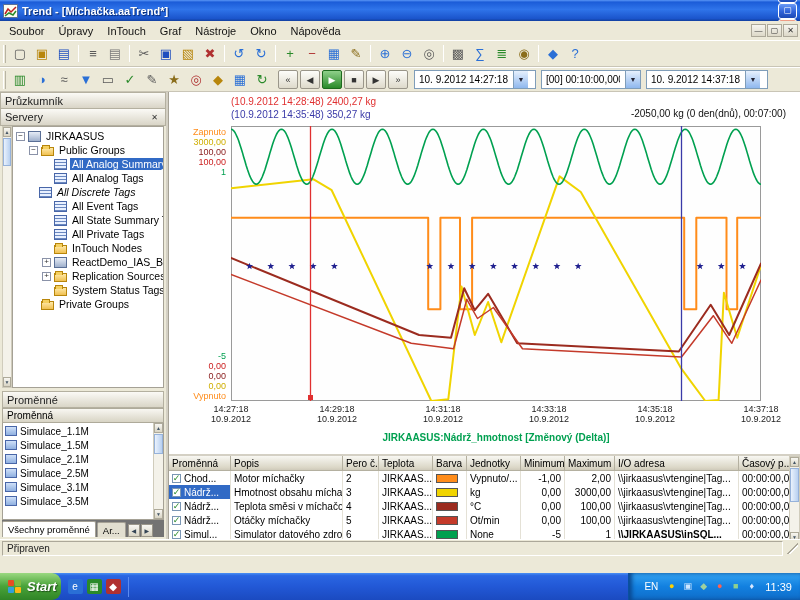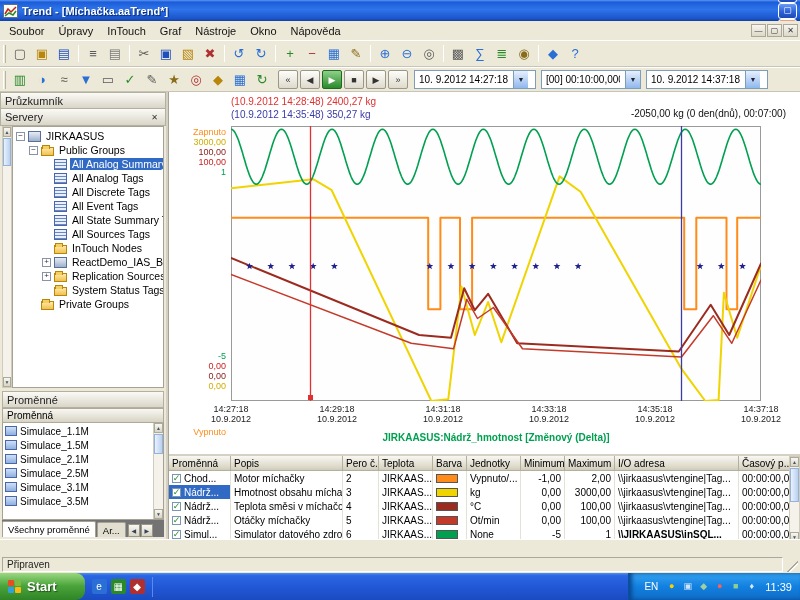--- a/index.html
+++ b/index.html
@@ -91,27 +91,27 @@
   .gcell.r{justify-content:flex-end;}
   .gcell .cb{width:9px;height:9px;flex:none;border:1px solid #7a96b4;background:#fff;color:#2a8a2a;font-size:9px;line-height:1;display:flex;align-items:center;justify-content:center;margin-right:3px;}
   .gcell .sw{width:22px;height:9px;border:1px solid #555;}
   .gcell.selcell{background:#316ac5;color:#fff;}
   .hscroll{height:11px;flex:none;background:#f4f2ea;border-top:1px solid #d0ccbc;display:flex;align-items:stretch;}
   .hscroll .sbtn{width:11px;flex:none;background:linear-gradient(#f8f7f2,#d8d4c4);border:1px solid #aeaa9a;font-size:5px;display:flex;align-items:center;justify-content:center;color:#456;}
   .hscroll .thumb{width:180px;flex:none;margin:0 1px;background:linear-gradient(180deg,#eaf2fd,#b8d0f0);border:1px solid #96b2da;}
   .vscroll{width:11px;flex:none;}
 
   
-  .statusbar{height:34px;flex:none;background:#ece9d8;border-top:1px solid #fff;display:flex;align-items:flex-end;padding:1px 2px;}
+  .statusbar{height:34px;flex:none;background:#ece9d8;border-top:1px solid #fff;display:flex;align-items:flex-start;padding:1px 2px;}
   .status-panel{flex:1;height:15px;border:1px solid;border-color:#aca899 #fff #fff #aca899;display:flex;align-items:center;padding:0 4px;font-size:10px;color:#222;}
   .sgrip{width:13px;height:13px;margin-left:2px;background:
     linear-gradient(135deg,transparent 55%,#aca899 55%,#aca899 62%,#fff 62%,#fff 70%,transparent 70%);}
 
   .taskbar{position:absolute;left:0;top:573px;width:800px;height:27px;display:flex;align-items:center;background:linear-gradient(180deg,#4a90f4 0%,#2a66e2 10%,#2258d6 50%,#1b4ac0 100%);}
-  .start-btn{height:27px;display:flex;align-items:center;gap:5px;padding:0 28px 0 8px;background:linear-gradient(180deg,#9ad881,#4aa43a 48%,#2f8426);border-radius:0 9px 9px 0;color:#fff;font-weight:bold;font-size:13px;text-shadow:1px 1px 1px #1c4f16;flex:none;}
+  .start-btn{height:27px;display:flex;align-items:center;gap:5px;padding:0 4px 0 8px;background:linear-gradient(180deg,#9ad881,#4aa43a 48%,#2f8426);border-radius:0 9px 9px 0;color:#fff;font-weight:bold;font-style:italic;font-size:13px;text-shadow:1px 1px 1px #1c4f16;flex:none;}
   .flag{width:14px;height:14px;display:grid;grid-template-columns:6px 6px;grid-template-rows:6px 6px;gap:1px;}
   .flag i{border-radius:1px;}
   .ql{display:flex;align-items:center;gap:4px;padding:0 7px;flex:none;}
   .ql-ico{width:15px;height:15px;border-radius:2px;display:flex;align-items:center;justify-content:center;font-size:10px;color:#fff;}
   .tb-div{width:1px;height:20px;background:#15409c;border-right:1px solid #5a8af0;flex:none;}
   .tray{margin-left:auto;height:27px;display:flex;align-items:center;gap:4px;padding:0 8px 0 12px;background:linear-gradient(180deg,#35a4f2 0%,#1280e0 50%,#0f6cc8 100%);border-left:1px solid #0a50a0;box-shadow:inset 3px 0 4px #0a4890;color:#fff;}
   .lang{font-size:10px;padding:0 3px;}
   .tray-ico{width:13px;height:13px;display:flex;align-items:center;justify-content:center;font-size:9px;line-height:1;}
   .clock{font-size:11px;margin-left:3px;}
 </style>
@@ -329,39 +329,39 @@
             <div class="tree-row sel" style="padding-left: 29px;">
               <span class="exp-sp"></span>
               <span class="tree-ico ico-tag"></span>
               <span class="tree-label">All Analog Summary Tags</span>
             </div>
             <div class="tree-row" style="padding-left: 29px;">
               <span class="exp-sp"></span>
               <span class="tree-ico ico-tag"></span>
               <span class="tree-label">All Analog Tags</span>
             </div>
-            <div class="tree-row" style="padding-left: 29px;">
+            <div class="tree-row" style="padding-left: 14px; font-style: italic;">
               <span class="exp-sp"></span>
               <span class="tree-ico ico-tag"></span>
               <span class="tree-label">All Discrete Tags</span>
             </div>
             <div class="tree-row" style="padding-left: 29px;">
               <span class="exp-sp"></span>
               <span class="tree-ico ico-tag"></span>
               <span class="tree-label">All Event Tags</span>
             </div>
             <div class="tree-row" style="padding-left: 29px;">
               <span class="exp-sp"></span>
               <span class="tree-ico ico-tag"></span>
               <span class="tree-label">All State Summary Tags</span>
             </div>
             <div class="tree-row" style="padding-left: 29px;">
               <span class="exp-sp"></span>
               <span class="tree-ico ico-tag"></span>
-              <span class="tree-label">All Sources Tags</span>
+              <span class="tree-label">All Private Tags</span>
             </div>
             <div class="tree-row" style="padding-left: 29px;">
               <span class="exp-sp"></span>
               <span class="tree-ico ico-folder"></span>
               <span class="tree-label">InTouch Nodes</span>
             </div>
             <div class="tree-row" style="padding-left: 29px;">
               <span class="expander">+</span>
               <span class="tree-ico ico-server"></span>
               <span class="tree-label">ReactDemo_IAS_Based</span>
@@ -442,21 +442,21 @@
             <div style="color: rgb(207, 174, 0);">3000,00</div>
             <div style="color: rgb(139, 32, 32);">100,00</div>
             <div style="color: rgb(204, 32, 32);">100,00</div>
             <div style="color: rgb(0, 160, 80);">1</div>
           </div>
         <div id="ylab-bottom">
             <div style="color: rgb(0, 160, 80);">-5</div>
             <div style="color: rgb(204, 32, 32);">0,00</div>
             <div style="color: rgb(139, 32, 32);">0,00</div>
             <div style="color: rgb(207, 174, 0);">0,00</div>
-            <div style="color: rgb(255, 140, 26); margin-top: 36px;">Vypnuto</div>
+            <div style="color: rgb(255, 140, 26);">Vypnuto</div>
           </div>
         <svg id="plot-svg" width="530" height="275">
             <rect x="0.5" y="0.5" width="529" height="274" fill="#fefefe" stroke="#9a9a9a"></rect>
             <polyline points="0.0,91.7 197.2,91.7 197.2,183.3 209.4,183.3 209.4,91.7 229.0,91.7 229.0,183.3 241.1,183.3 241.1,91.7 453.2,91.7 453.2,183.3 465.3,183.3 465.3,91.7 495.5,91.7 495.5,183.3 506.2,183.3 506.2,91.7 530.0,91.7 530.0,91.7" fill="none" stroke="#ff8c1a" stroke-width="2" stroke-linejoin="round" stroke-linecap="round"></polyline>
             <polyline points="0.0,62.3 82.2,53.2 100.7,64.2 200.3,275.0 217.3,273.2 230.5,160.4 243.8,209.0 257.1,176.0 270.3,216.3 328.6,50.4 349.8,66.0 450.5,242.9 474.3,275.0 487.6,274.1 492.9,166.8 506.2,211.8 530.0,139.3" fill="none" stroke="#f0d400" stroke-width="2" stroke-linejoin="round" stroke-linecap="round"></polyline>
             <polyline points="0.0,132.0 188.1,209.0 220.0,211.8 233.2,162.3 243.8,184.2 257.1,167.8 286.2,217.3 447.8,225.5 479.7,178.8 498.2,209.0 530.0,137.5" fill="none" stroke="#9b2b1f" stroke-width="2" stroke-linejoin="round" stroke-linecap="round"></polyline>
             <polyline points="0.0,148.5 180.2,217.3 222.6,222.8 235.8,173.3 246.5,192.5 262.4,181.5 291.5,222.8 450.5,231.0 482.3,189.7 500.8,217.3 530.0,154.0" fill="none" stroke="#c43a2a" stroke-width="1.5" stroke-linejoin="round" stroke-linecap="round"></polyline>
             <polyline points="0.0,3.2 1.3,3.5 2.5,4.6 3.8,6.2 5.0,8.5 6.3,11.3 7.6,14.5 8.8,18.2 10.1,22.2 11.4,26.4 12.6,30.7 13.9,35.0 15.1,39.2 16.4,43.2 17.7,46.9 18.9,50.2 20.2,53.0 21.5,55.2 22.7,56.9 24.0,57.9 25.2,58.2 26.5,57.9 27.8,56.9 29.0,55.2 30.3,53.0 31.5,50.2 32.8,46.9 34.1,43.2 35.3,39.2 36.6,35.0 37.9,30.7 39.1,26.4 40.4,22.2 41.6,18.2 42.9,14.5 44.2,11.3 45.4,8.5 46.7,6.2 48.0,4.6 49.2,3.5 50.5,3.2 51.7,3.5 53.0,4.6 54.3,6.2 55.5,8.5 56.8,11.3 58.0,14.5 59.3,18.2 60.6,22.2 61.8,26.4 63.1,30.7 64.4,35.0 65.6,39.2 66.9,43.2 68.1,46.9 69.4,50.2 70.7,53.0 71.9,55.2 73.2,56.9 74.5,57.9 75.7,58.2 77.0,57.9 78.2,56.9 79.5,55.2 80.8,53.0 82.0,50.2 83.3,46.9 84.5,43.2 85.8,39.2 87.1,35.0 88.3,30.7 89.6,26.4 90.9,22.2 92.1,18.2 93.4,14.5 94.6,11.3 95.9,8.5 97.2,6.2 98.4,4.6 99.7,3.5 101.0,3.2 102.2,3.5 103.5,4.6 104.7,6.2 106.0,8.5 107.3,11.3 108.5,14.5 109.8,18.2 111.0,22.2 112.3,26.4 113.6,30.7 114.8,35.0 116.1,39.2 117.4,43.2 118.6,46.9 119.9,50.2 121.1,53.0 122.4,55.2 123.7,56.9 124.9,57.9 126.2,58.2 127.5,57.9 128.7,56.9 130.0,55.2 131.2,53.0 132.5,50.2 133.8,46.9 135.0,43.2 136.3,39.2 137.5,35.0 138.8,30.7 140.1,26.4 141.3,22.2 142.6,18.2 143.9,14.5 145.1,11.3 146.4,8.5 147.6,6.2 148.9,4.6 150.2,3.5 151.4,3.2 152.7,3.5 154.0,4.6 155.2,6.2 156.5,8.5 157.7,11.3 159.0,14.5 160.3,18.2 161.5,22.2 162.8,26.4 164.0,30.7 165.3,35.0 166.6,39.2 167.8,43.2 169.1,46.9 170.4,50.2 171.6,53.0 172.9,55.2 174.1,56.9 175.4,57.9 176.7,58.2 177.9,57.9 179.2,56.9 180.5,55.2 181.7,53.0 183.0,50.2 184.2,46.9 185.5,43.2 186.8,39.2 188.0,35.0 189.3,30.7 190.5,26.4 191.8,22.2 193.1,18.2 194.3,14.5 195.6,11.3 196.9,8.5 198.1,6.2 199.4,4.6 200.6,3.5 201.9,3.2 203.2,3.5 204.4,4.6 205.7,6.2 207.0,8.5 208.2,11.3 209.5,14.5 210.7,18.2 212.0,22.2 213.3,26.4 214.5,30.7 215.8,35.0 217.0,39.2 218.3,43.2 219.6,46.9 220.8,50.2 222.1,53.0 223.4,55.2 224.6,56.9 225.9,57.9 227.1,58.2 228.4,57.9 229.7,56.9 230.9,55.2 232.2,53.0 233.5,50.2 234.7,46.9 236.0,43.2 237.2,39.2 238.5,35.0 239.8,30.7 241.0,26.4 242.3,22.2 243.5,18.2 244.8,14.5 246.1,11.3 247.3,8.5 248.6,6.2 249.9,4.6 251.1,3.5 252.4,3.2 253.6,3.5 254.9,4.6 256.2,6.2 257.4,8.5 258.7,11.3 260.0,14.5 261.2,18.2 262.5,22.2 263.7,26.4 265.0,30.7 266.3,35.0 267.5,39.2 268.8,43.2 270.0,46.9 271.3,50.2 272.6,53.0 273.8,55.2 275.1,56.9 276.4,57.9 277.6,58.2 278.9,57.9 280.1,56.9 281.4,55.2 282.7,53.0 283.9,50.2 285.2,46.9 286.5,43.2 287.7,39.2 289.0,35.0 290.2,30.7 291.5,26.4 292.8,22.2 294.0,18.2 295.3,14.5 296.5,11.3 297.8,8.5 299.1,6.2 300.3,4.6 301.6,3.5 302.9,3.2 304.1,3.5 305.4,4.6 306.6,6.2 307.9,8.5 309.2,11.3 310.4,14.5 311.7,18.2 313.0,22.2 314.2,26.4 315.5,30.7 316.7,35.0 318.0,39.2 319.3,43.2 320.5,46.9 321.8,50.2 323.0,53.0 324.3,55.2 325.6,56.9 326.8,57.9 328.1,58.2 329.4,57.9 330.6,56.9 331.9,55.2 333.1,53.0 334.4,50.2 335.7,46.9 336.9,43.2 338.2,39.2 339.5,35.0 340.7,30.7 342.0,26.4 343.2,22.2 344.5,18.2 345.8,14.5 347.0,11.3 348.3,8.5 349.5,6.2 350.8,4.6 352.1,3.5 353.3,3.2 354.6,3.5 355.9,4.6 357.1,6.2 358.4,8.5 359.6,11.3 360.9,14.5 362.2,18.2 363.4,22.2 364.7,26.4 366.0,30.7 367.2,35.0 368.5,39.2 369.7,43.2 371.0,46.9 372.3,50.2 373.5,53.0 374.8,55.2 376.0,56.9 377.3,57.9 378.6,58.2 379.8,57.9 381.1,56.9 382.4,55.2 383.6,53.0 384.9,50.2 386.1,46.9 387.4,43.2 388.7,39.2 389.9,35.0 391.2,30.7 392.5,26.4 393.7,22.2 395.0,18.2 396.2,14.5 397.5,11.3 398.8,8.5 400.0,6.2 401.3,4.6 402.5,3.5 403.8,3.2 405.1,3.5 406.3,4.6 407.6,6.2 408.9,8.5 410.1,11.3 411.4,14.5 412.6,18.2 413.9,22.2 415.2,26.4 416.4,30.7 417.7,35.0 419.0,39.2 420.2,43.2 421.5,46.9 422.7,50.2 424.0,53.0 425.3,55.2 426.5,56.9 427.8,57.9 429.0,58.2 430.3,57.9 431.6,56.9 432.8,55.2 434.1,53.0 435.4,50.2 436.6,46.9 437.9,43.2 439.1,39.2 440.4,35.0 441.7,30.7 442.9,26.4 444.2,22.2 445.5,18.2 446.7,14.5 448.0,11.3 449.2,8.5 450.5,6.2 451.8,4.6 453.0,3.5 454.3,3.2 455.5,3.5 456.8,4.6 458.1,6.2 459.3,8.5 460.6,11.3 461.9,14.5 463.1,18.2 464.4,22.2 465.6,26.4 466.9,30.7 468.2,35.0 469.4,39.2 470.7,43.2 472.0,46.9 473.2,50.2 474.5,53.0 475.7,55.2 477.0,56.9 478.3,57.9 479.5,58.2 480.8,57.9 482.0,56.9 483.3,55.2 484.6,53.0 485.8,50.2 487.1,46.9 488.4,43.2 489.6,39.2 490.9,35.0 492.1,30.7 493.4,26.4 494.7,22.2 495.9,18.2 497.2,14.5 498.5,11.3 499.7,8.5 501.0,6.2 502.2,4.6 503.5,3.5 504.8,3.2 506.0,3.5 507.3,4.6 508.5,6.2 509.8,8.5 511.1,11.3 512.3,14.5 513.6,18.2 514.9,22.2 516.1,26.4 517.4,30.7 518.6,35.0 519.9,39.2 521.2,43.2 522.4,46.9 523.7,50.2 525.0,53.0 526.2,55.2 527.5,56.9 528.7,57.9 530.0,58.2" fill="none" stroke="#00a050" stroke-width="1.6" stroke-linejoin="round" stroke-linecap="round"></polyline>
             <polygon points="18.5,136.7 17.7,139.0 15.1,139.1 17.1,140.7 16.4,143.2 18.5,141.8 20.7,143.2 20.0,140.7 22.0,139.1 19.4,139.0" fill="#20208f"></polygon>
             <polygon points="39.8,136.7 38.9,139.0 36.3,139.1 38.3,140.7 37.6,143.2 39.8,141.8 41.9,143.2 41.2,140.7 43.2,139.1 40.6,139.0" fill="#20208f"></polygon>

